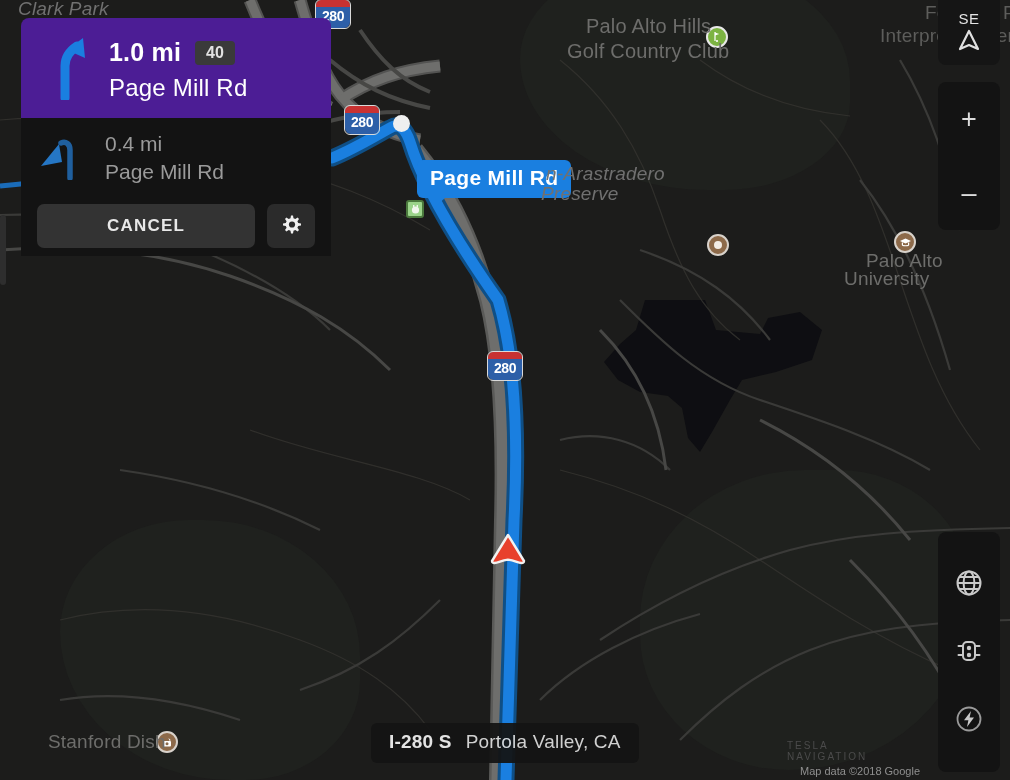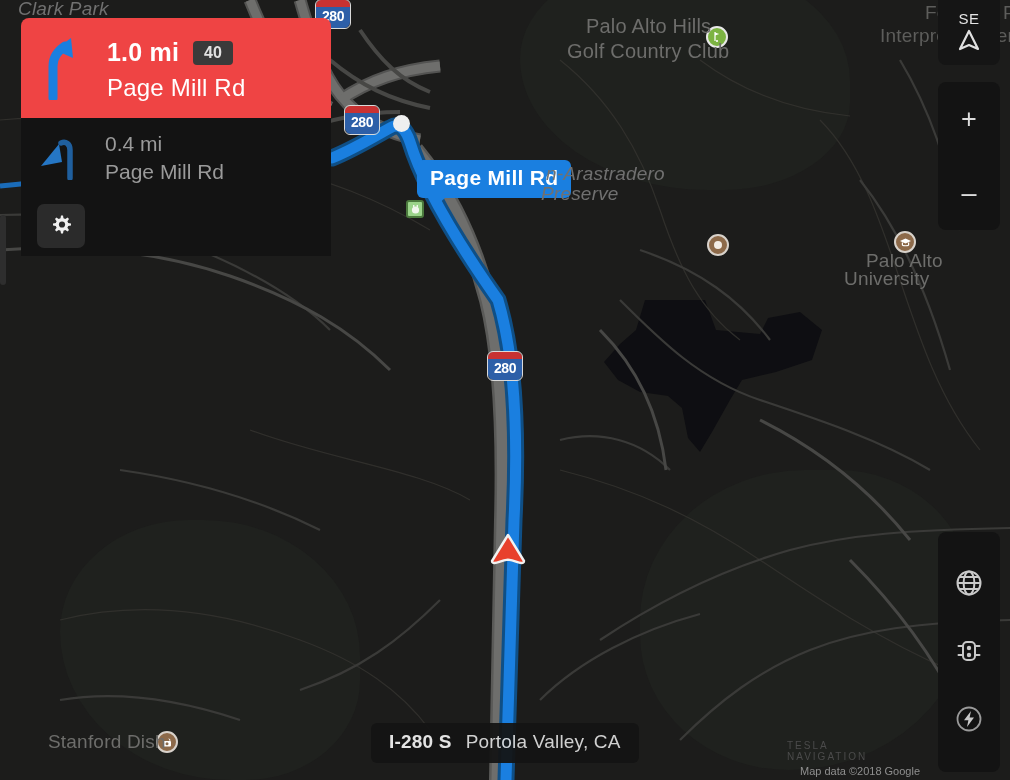--- a/index.html
+++ b/index.html
@@ -69,22 +69,22 @@
   #nav-panel { position:absolute; left:21px; top:0; width:310px; }
 
   #navigate-bar { background:#141414; border-radius:0 0 8px 8px; height:70px;
                   display:flex; align-items:center; padding:0 16px; position:relative;
                   opacity:.93; }
   #navigate-bar .nav-arrow { width:26px; height:26px; flex:0 0 26px; }
   #navigate-bar .nav-title { flex:1; text-align:center; color:#e9e9e9;
                   font-size:21px; letter-spacing:.2px; }
   #navigate-bar .chev { width:14px; color:#d0d0d0; font-size:24px; line-height:1; }
 
-  #maneuver-card { margin-top:18px; background:#ef4444; border-radius:8px 8px 0 0;
-                   padding:18px 16px 16px; display:flex; gap:22px; align-items:flex-start;
+  #maneuver-card { margin-top:18px; background:#4c1d95; border-radius:8px 8px 0 0;
+                   padding:18px 28px 16px; display:flex; gap:12px; align-items:flex-start;
                    position:relative; }
   #maneuver-card .icon { width:48px; height:64px; flex:0 0 48px; }
   #maneuver-card .txt { padding-top:2px; }
   .m-row1 { display:flex; align-items:center; gap:14px; }
   .m-dist { color:#fff; font-size:25px; font-weight:bold; letter-spacing:.2px; }
   .m-speed { background:#3a3a3a; color:#e2e2e2; font-size:16px; font-weight:bold;
              border-radius:4px; padding:3px 11px; }
   .m-street { color:#fff; font-size:24px; margin-top:7px; letter-spacing:.2px; }
 
   #next-card { background:#131313; padding:14px 16px 10px; display:flex; gap:20px;
@@ -336,20 +336,21 @@
           <path d="M4 34 L22 12 L25 30 Z" fill="#2576c4"></path>
         </svg>
       </span>
       <span>
         <span class="n-dist" style="display:block;">0.4 mi</span>
         <span class="n-street" style="display:block;">Page Mill Rd</span>
       </span>
     </div>
 
     <div id="nav-actions">
+      <button id="cancel-btn">CANCEL</button>
       <button id="settings-btn">
         <span>
           <svg width="22" height="22" viewBox="0 0 22 22">
             <path d="M11 1.5 L13 1.5 L13.5 4.3 L15.3 5.1 L17.6 3.5 L19 4.9 L17.4 7.2
                      L18.2 9 L21 9.5 L21 11.5 L18.2 12 L17.4 13.8 L19 16.1 L17.6 17.5
                      L15.3 15.9 L13.5 16.7 L13 19.5 L11 19.5 L10.5 16.7 L8.7 15.9
                      L6.4 17.5 L5 16.1 L6.6 13.8 L5.8 12 L3 11.5 L3 9.5 L5.8 9
                      L6.6 7.2 L5 4.9 L6.4 3.5 L8.7 5.1 L10.5 4.3 Z" fill="#f0f0f0"></path>
             <circle cx="12" cy="10.5" r="3.1" fill="#2b2b2b"></circle>
           </svg>

